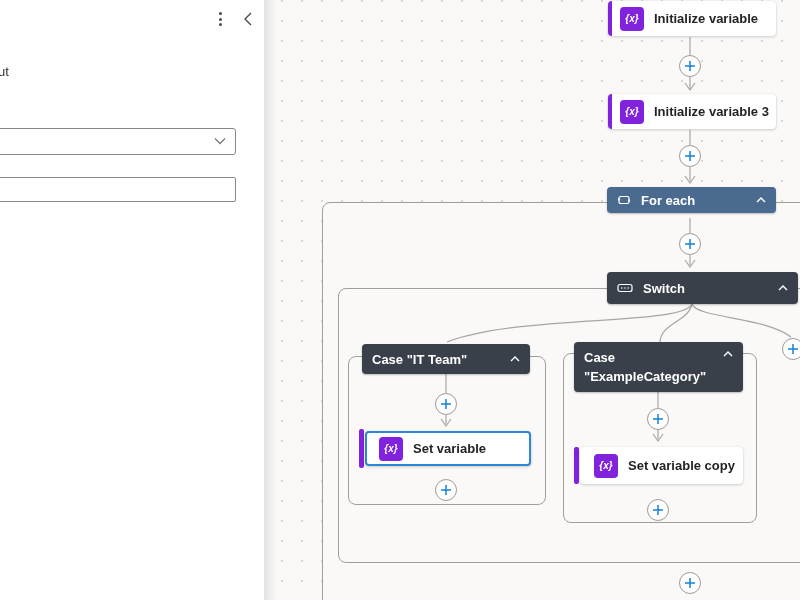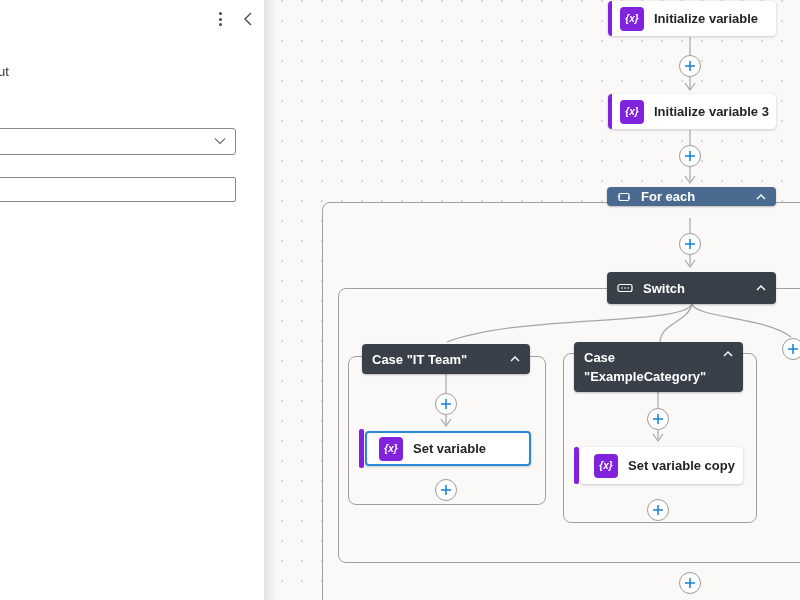--- a/index.html
+++ b/index.html
@@ -95,37 +95,37 @@
     <span class="var-icon">{x}</span>
     <span>Initialize variable</span>
   </div>
 
   <div class="card" style="left:608px; top:94px; width:168px; height:35px;">
     <span class="bar"></span>
     <span class="var-icon">{x}</span>
     <span>Initialize variable 3</span>
   </div>
 
-  <div class="scope-header hdr-foreach" style="left:607px; top:187px; width:169px; height:19px;">
+  <div class="scope-header hdr-foreach" style="left:607px; top:187px; width:169px; height:26px;">
     <span class="hicon">
       <svg width="14" height="12" viewBox="0 0 14 12">
           <rect x="2" y="2.5" width="10" height="7" rx="1.5" fill="none" stroke="#fff" stroke-width="1.2"></rect>
           <polygon points="0.7,4.6 3.3,4.6 2,7.2" fill="#fff"></polygon>
           <polygon points="10.7,7.4 13.3,7.4 12,4.8" fill="#fff"></polygon>
         </svg>
     </span>
     <span class="lbl">For each</span>
     <span class="chev-btn">
       <svg width="10" height="6" viewBox="0 0 10 6">
           <polyline points="1,5 5,1 9,5" fill="none" stroke="#fff" stroke-width="1.4"></polyline>
         </svg>
     </span>
   </div>
 
-  <div class="scope-header hdr-dark" style="left:607px; top:272px; width:169px; height:32px;">
+  <div class="scope-header hdr-dark" style="left:607px; top:272px; width:191px; height:32px;">
     <span class="hicon">
       <svg width="16" height="10" viewBox="0 0 16 10">
           <rect x="1" y="1.5" width="14" height="7" rx="2" fill="none" stroke="#fff" stroke-width="1.2"></rect>
           <path d="M4 5 h1.6 M7.2 5 h1.6 M10.4 5 h1.6" stroke="#fff" stroke-width="1.2"></path>
         </svg>
     </span>
     <span class="lbl">Switch</span>
     <span class="chev-btn">
       <svg width="10" height="6" viewBox="0 0 10 6">
           <polyline points="1,5 5,1 9,5" fill="none" stroke="#fff" stroke-width="1.4"></polyline>

